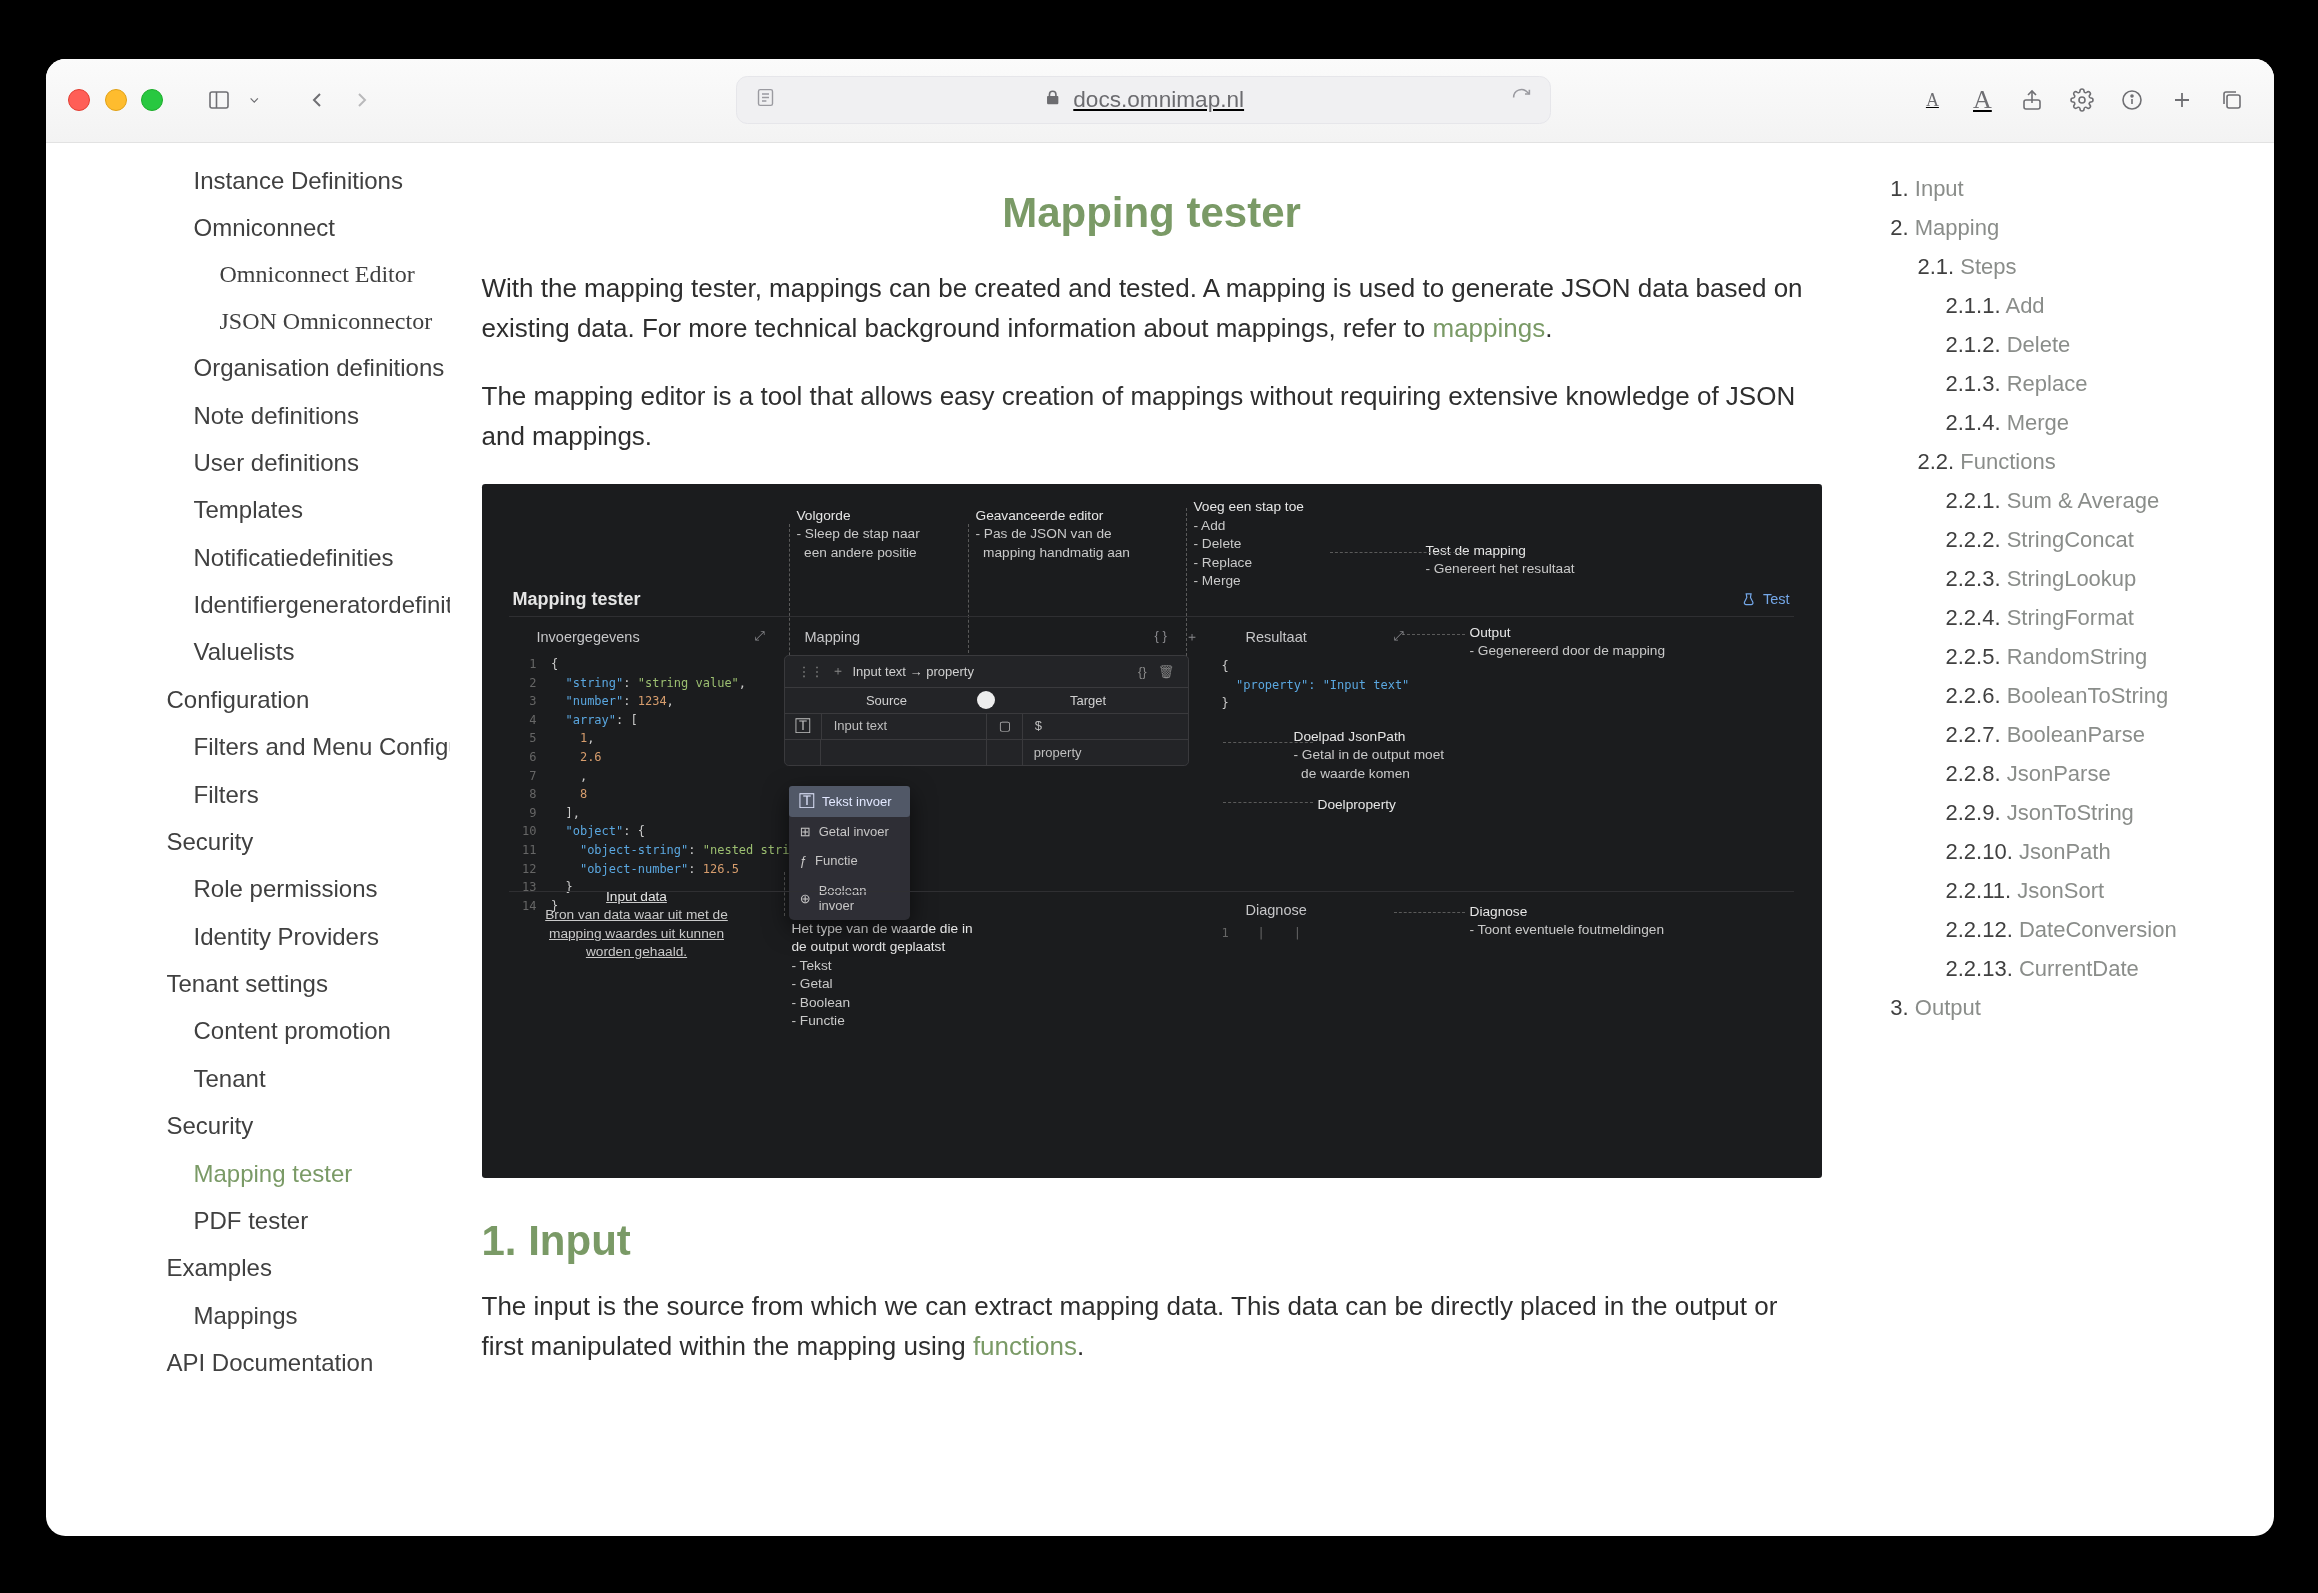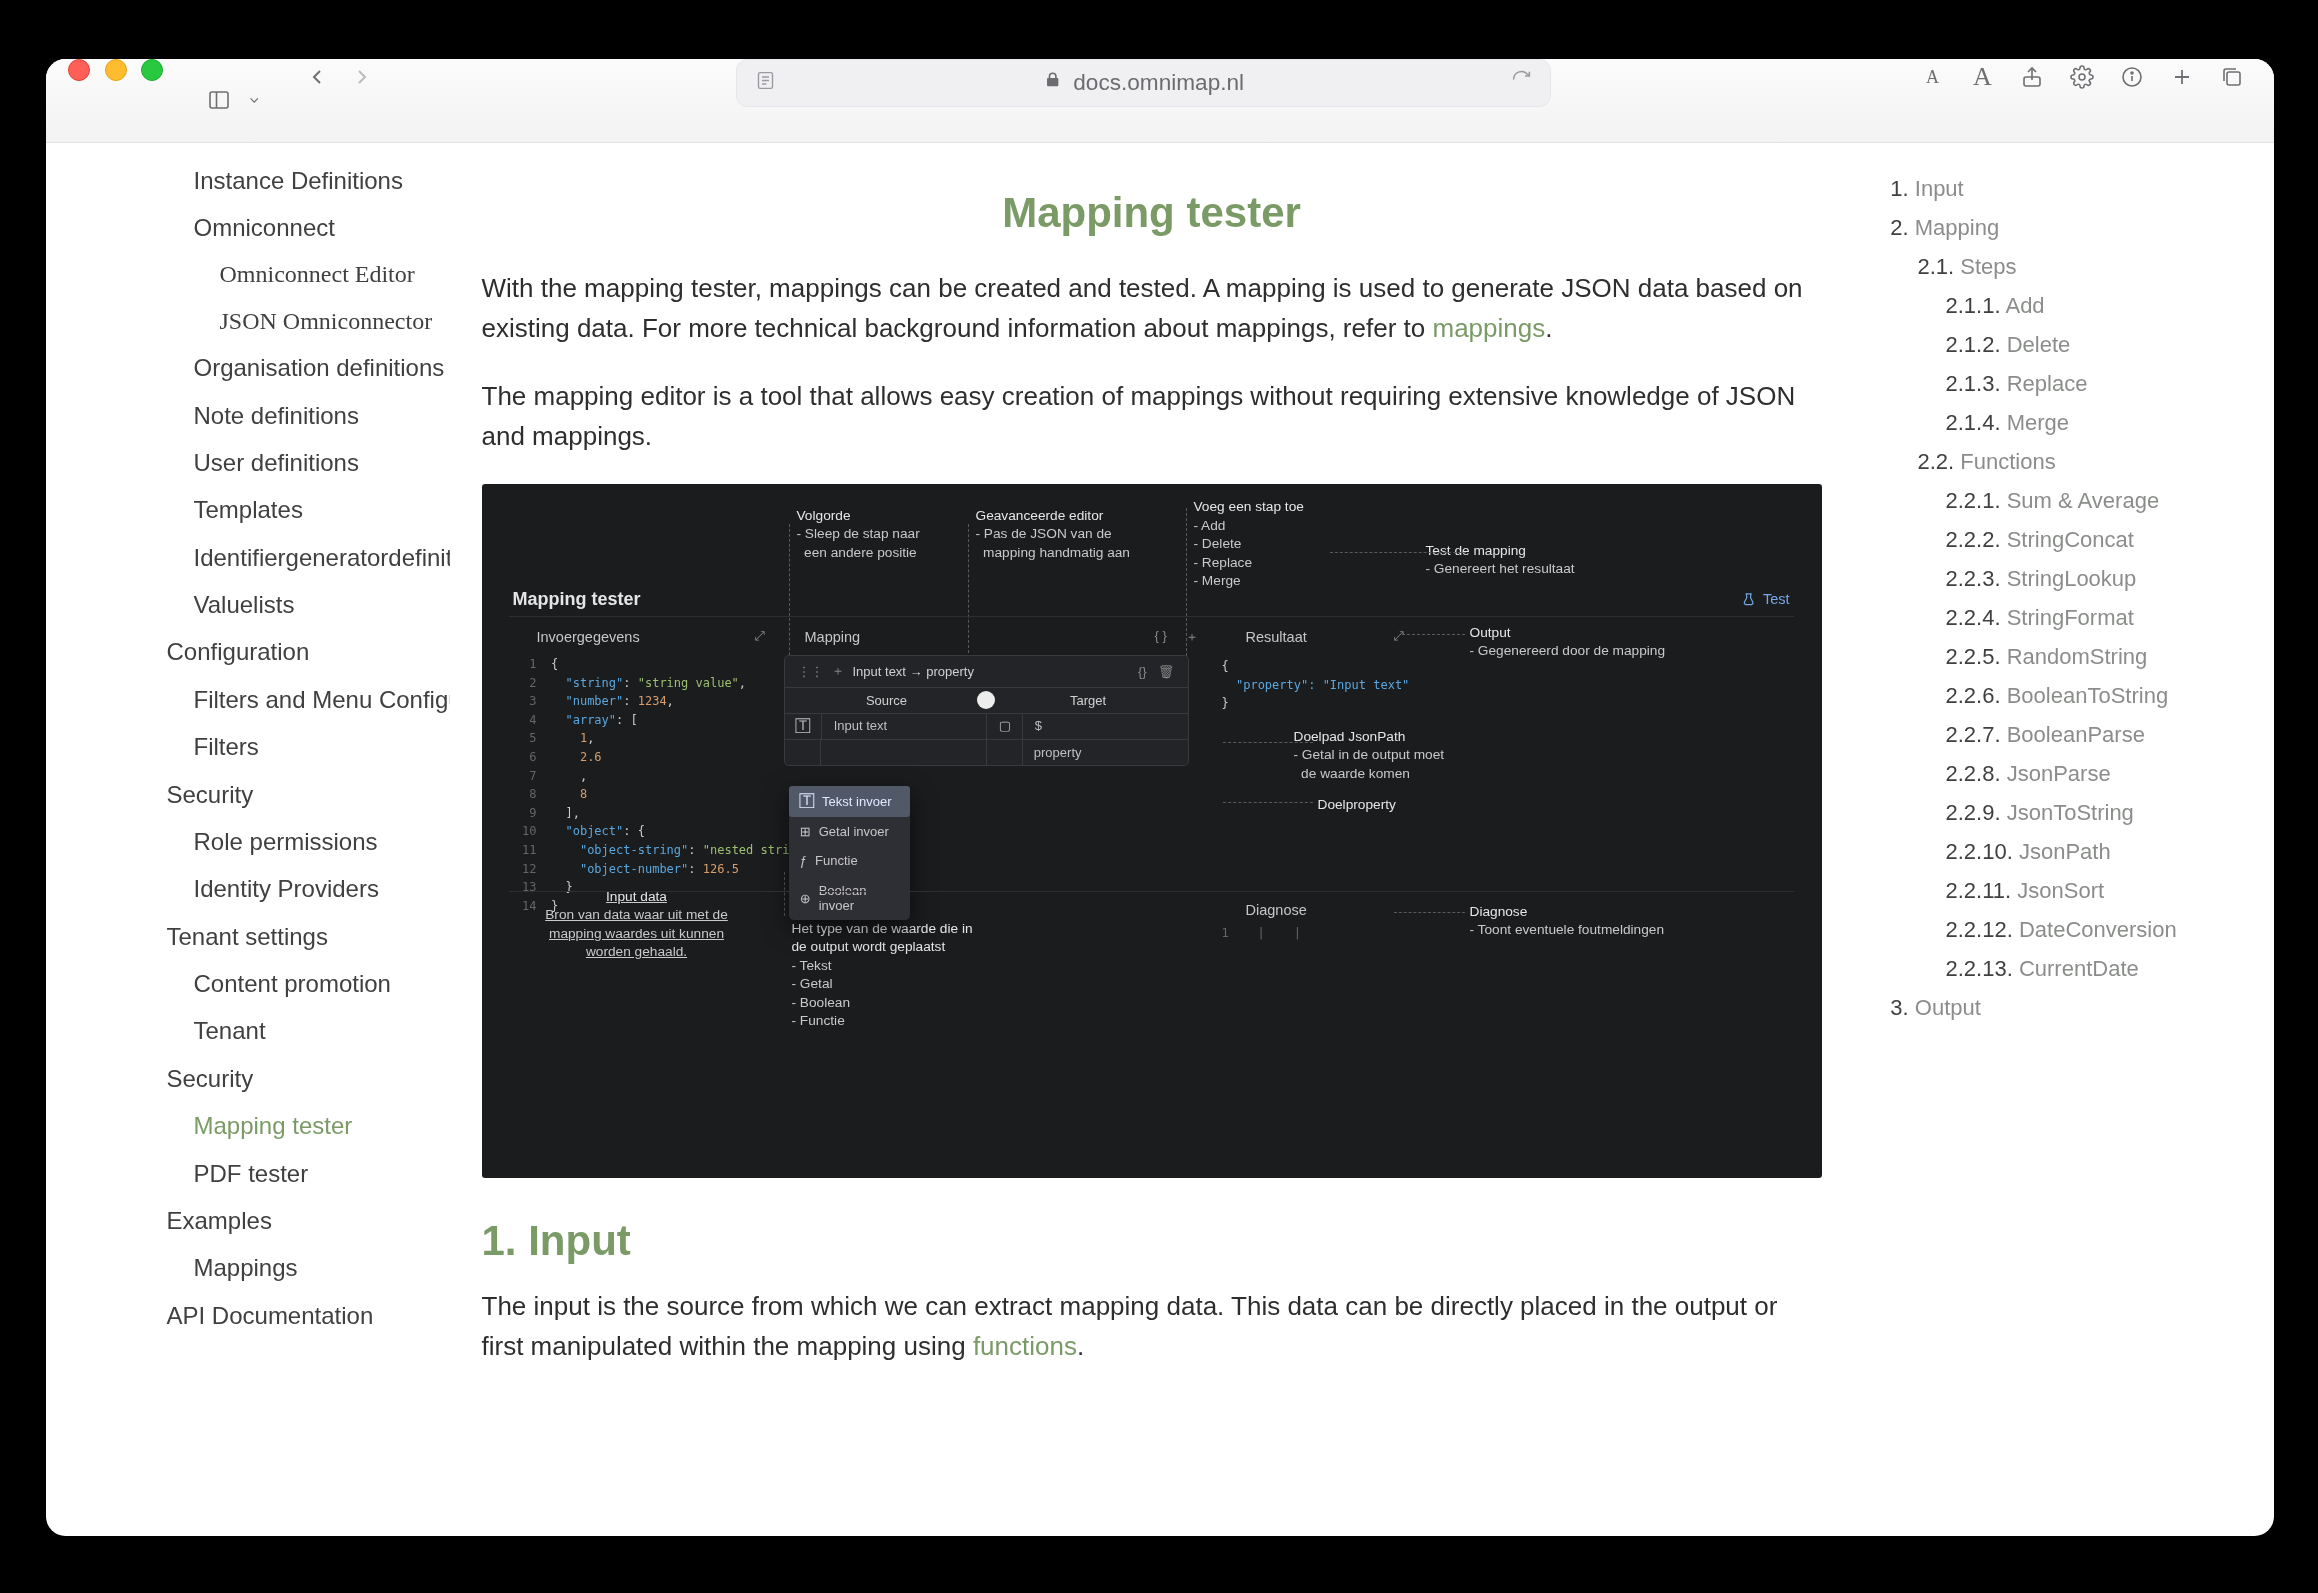--- a/index.html
+++ b/index.html
@@ -20,22 +20,24 @@
   overflow: hidden;
   display: flex;
   flex-direction: column;
   box-shadow: 0 24px 65px rgba(0,0,0,.5);
 }
 .titlebar {
   height: 84px;
   background: linear-gradient(#fbfbfb,#f3f3f3);
   border-bottom: 0.8px solid #e2e2e2;
   display: flex;
+  align-items: center;
   padding: 0 22.6px;
   gap: 14.5px;
+  text-decoration: underline;
 }
 .traffic { display: flex; gap: 14.5px; margin-right: 22.6px; }
 .dot { width: 22px; height: 22px; border-radius: 50%; }
 .dot.red { background:#ff5f57; border:0.8px solid #e33e32;}
 .dot.yellow { background:#febc2e; border:0.8px solid #e1a116;}
 .dot.green { background:#28c840; border:0.8px solid #1dad2b;}
 .tb-btn {
   width: 37px; height: 37px;
   display:flex; align-items:center; justify-content:center;
   color:#6f6f73; font-size:24px;
@@ -257,20 +259,21 @@
 
     <div class="sidebar" id="sidebar">
         <div class="item lvl1">Instance Definitions</div>
         <div class="item lvl1">Omniconnect</div>
         <div class="item lvl2">Omniconnect Editor</div>
         <div class="item lvl2">JSON Omniconnector</div>
         <div class="item lvl1">Organisation definitions</div>
         <div class="item lvl1">Note definitions</div>
         <div class="item lvl1">User definitions</div>
         <div class="item lvl1">Templates</div>
+        <div class="item lvl1">Notificatiedefinities</div>
         <div class="item lvl1">Identifiergeneratordefinitions</div>
         <div class="item lvl1">Valuelists</div>
         <div class="item lvl0">Configuration</div>
         <div class="item lvl1">Filters and Menu Configuration</div>
         <div class="item lvl1">Filters</div>
         <div class="item lvl0">Security</div>
         <div class="item lvl1">Role permissions</div>
         <div class="item lvl1">Identity Providers</div>
         <div class="item lvl0">Tenant settings</div>
         <div class="item lvl1">Content promotion</div>

